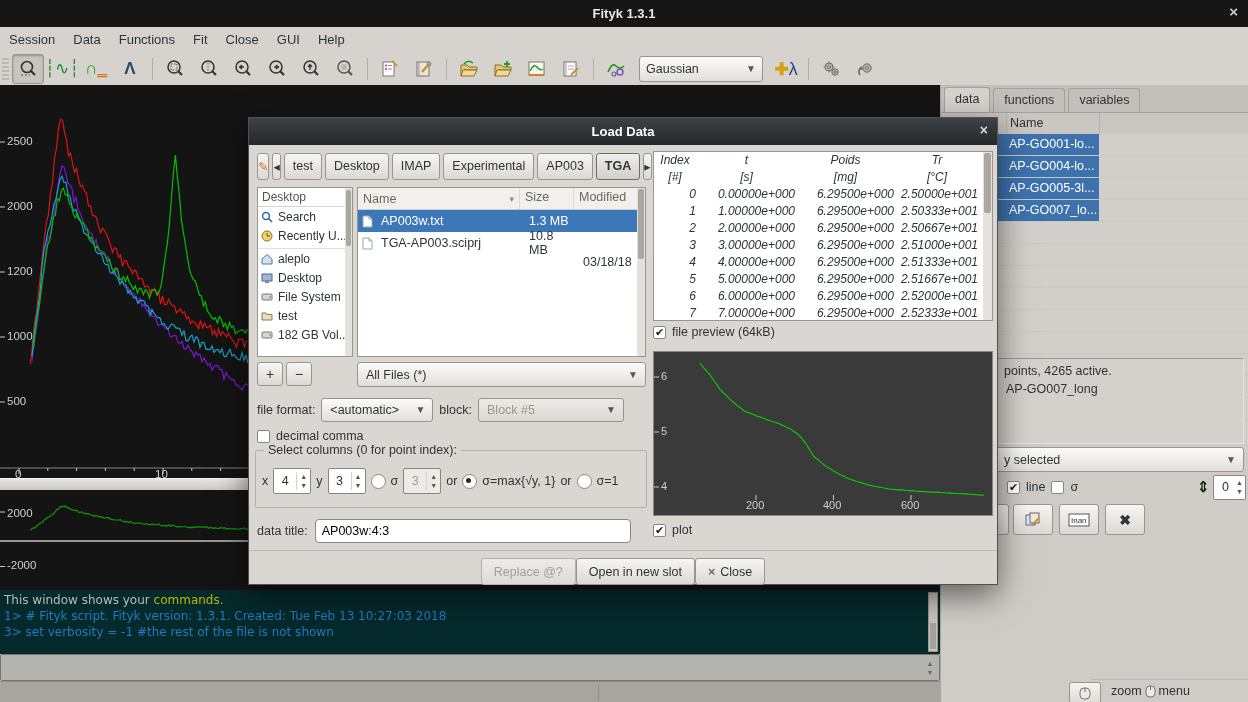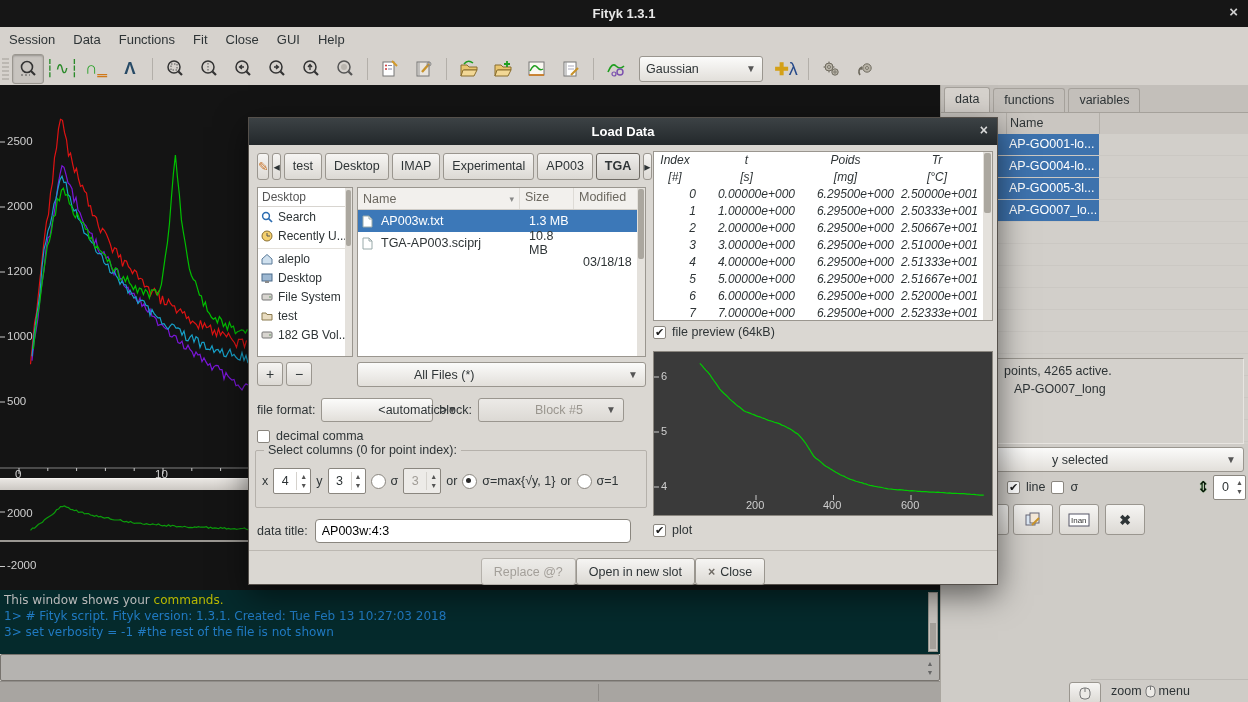--- a/index.html
+++ b/index.html
@@ -60,22 +60,22 @@
   #list-header .cdiv{position:absolute;top:0;width:1px;height:21px;background:#b3afa9;}
   #list-rows{position:absolute;left:0;top:49px;width:308px;height:310px;
              background:repeating-linear-gradient(#d2cfca 0 21px,#cbc8c3 21px 22px);}
   .lrow{position:absolute;left:0;width:308px;height:22px;}
   .lrow .sel{position:absolute;left:0;top:0;width:158px;height:21px;background:#3d72ad;color:#fff;}
   .lrow .num{position:absolute;left:48px;top:3px;color:#fff;}
   .lrow .nm{position:absolute;left:68px;top:3px;color:#fff;white-space:nowrap;}
   #info-box{position:absolute;left:4px;top:273px;width:299px;height:86px;background:#d4d1cc;
             border:1px solid #9a968f;border-right-color:#e8e5e1;border-bottom-color:#e8e5e1;box-sizing:border-box;font-size:12.5px;}
   #info-box .l1{position:absolute;left:58px;top:5px;}
-  #info-box .l2{position:absolute;left:68px;top:23px;}
-  .combo{background:linear-gradient(#fbfbfa,#e2dfda);border:1px solid #9a968f;border-radius:3px;display:flex;align-items:center;box-sizing:border-box;padding-left:48px;}
+  #info-box .l2{position:absolute;left:60px;top:23px;}
+  .combo{background:linear-gradient(#fbfbfa,#e2dfda);border:1px solid #9a968f;border-radius:3px;display:flex;align-items:center;box-sizing:border-box;}
   .combo .arr{margin-left:auto;margin-right:7px;font-size:10px;color:#555;}
   #panel-combo{position:absolute;left:4px;top:362px;width:299px;height:25px;}
   #panel-combo .txt{padding-left:58px;}
   .cb{width:13px;height:13px;background:#fff;border:1px solid #8a867f;border-radius:2px;display:inline-flex;align-items:center;justify-content:center;font-size:11px;color:#1d1d1d;box-sizing:border-box;}
   #panel-checks{position:absolute;left:66px;top:395px;display:flex;align-items:center;gap:6px;font-size:12.5px;}
   #stretch-icon{position:absolute;left:256px;top:393px;font-size:15px;color:#0a0a0a;text-shadow:0 0 1px #0b8a0b;}
   #panel-spin{position:absolute;left:272px;top:390px;width:33px;height:25px;background:#fff;border:1px solid #8a867f;border-radius:2px;box-sizing:border-box;}
   #panel-spin .v{position:absolute;left:8px;top:4px;}
   #panel-spin .arrows{position:absolute;right:2px;top:2px;font-size:7px;line-height:9px;color:#555;text-align:center;}
   .pbtn{position:absolute;top:419px;width:40px;height:31px;background:linear-gradient(#f6f5f3,#dcd9d4);border:1px solid #9a968f;border-radius:3px;display:flex;align-items:center;justify-content:center;font-size:14px;box-sizing:border-box;}

